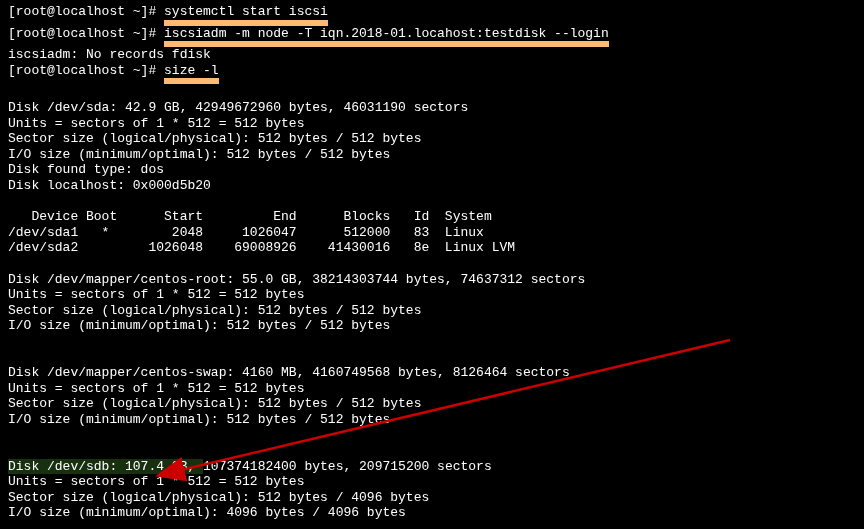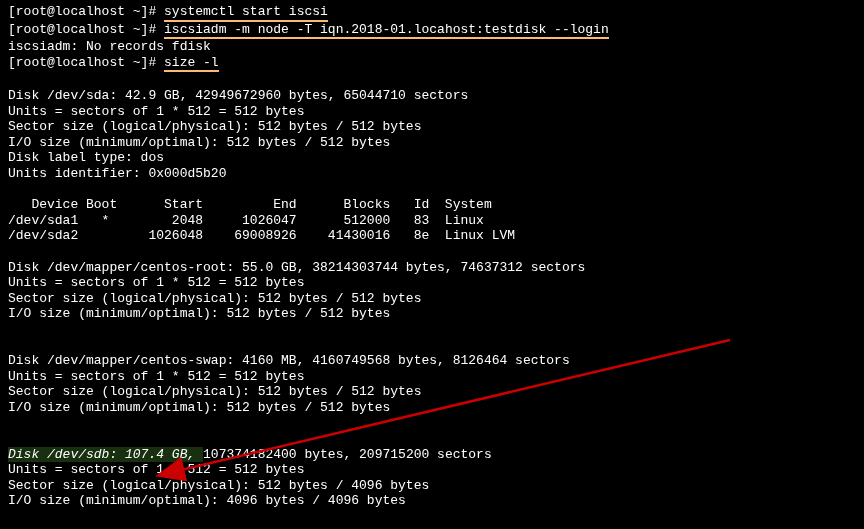--- a/index.html
+++ b/index.html
@@ -16,51 +16,50 @@
       width: 864px;
       height: 529px;
       overflow: hidden;
       position: relative;
       line-height: 1.2;
     }
     .line {
       white-space: pre;
     }
     .underline-red {
-      border-bottom: 2px solid #fdba74;
+      border-bottom: 6px solid #fdba74;
       display: inline-block;
     }
     .highlight-green {
       background: rgba(60, 120, 40, 0.4);
       display: inline-block;
-      font-style: italic;
     }
     svg.arrow {
       position: absolute;
       top: 330px;
       left: 140px;
       width: 600px;
       height: 170px;
       pointer-events: none;
     }
   </style>
 </head>
 <body>
 
 <div class="line"><span>[root@localhost ~]# </span><span class="underline-red">systemctl start iscsi</span></div>
 <div class="line"><span>[root@localhost ~]# </span><span class="underline-red">iscsiadm -m node -T iqn.2018-01.locahost:testdisk --login</span></div>
 <div class="line">iscsiadm: No records fdisk</div>
 <div class="line"><span>[root@localhost ~]# </span><span class="underline-red">size -l</span></div>
 <div class="line">&nbsp;</div>
-<div class="line">Disk /dev/sda: 42.9 GB, 42949672960 bytes, 65044710 sectors</div>
+<div class="line">Disk /dev/sda: 42.9 GB, 42949672960 bytes, 46031190 sectors</div>
 <div class="line">Units = sectors of 1 * 512 = 512 bytes</div>
 <div class="line">Sector size (logical/physical): 512 bytes / 512 bytes</div>
 <div class="line">I/O size (minimum/optimal): 512 bytes / 512 bytes</div>
-<div class="line">Disk label type: dos</div>
-<div class="line">Units identifier: 0x000d5b20</div>
+<div class="line">Disk found type: dos</div>
+<div class="line">Disk localhost: 0x000d5b20</div>
 <div class="line">&nbsp;</div>
 <div class="line">   Device Boot      Start         End      Blocks   Id  System</div>
 <div class="line">/dev/sda1   *        2048     1026047      512000   83  Linux</div>
 <div class="line">/dev/sda2         1026048    69008926    41430016   8e  Linux LVM</div>
 <div class="line">&nbsp;</div>
 <div class="line">Disk /dev/mapper/centos-root: 55.0 GB, 38214303744 bytes, 74637312 sectors</div>
 <div class="line">Units = sectors of 1 * 512 = 512 bytes</div>
 <div class="line">Sector size (logical/physical): 512 bytes / 512 bytes</div>
 <div class="line">I/O size (minimum/optimal): 512 bytes / 512 bytes</div>
 <div class="line">&nbsp;</div>

